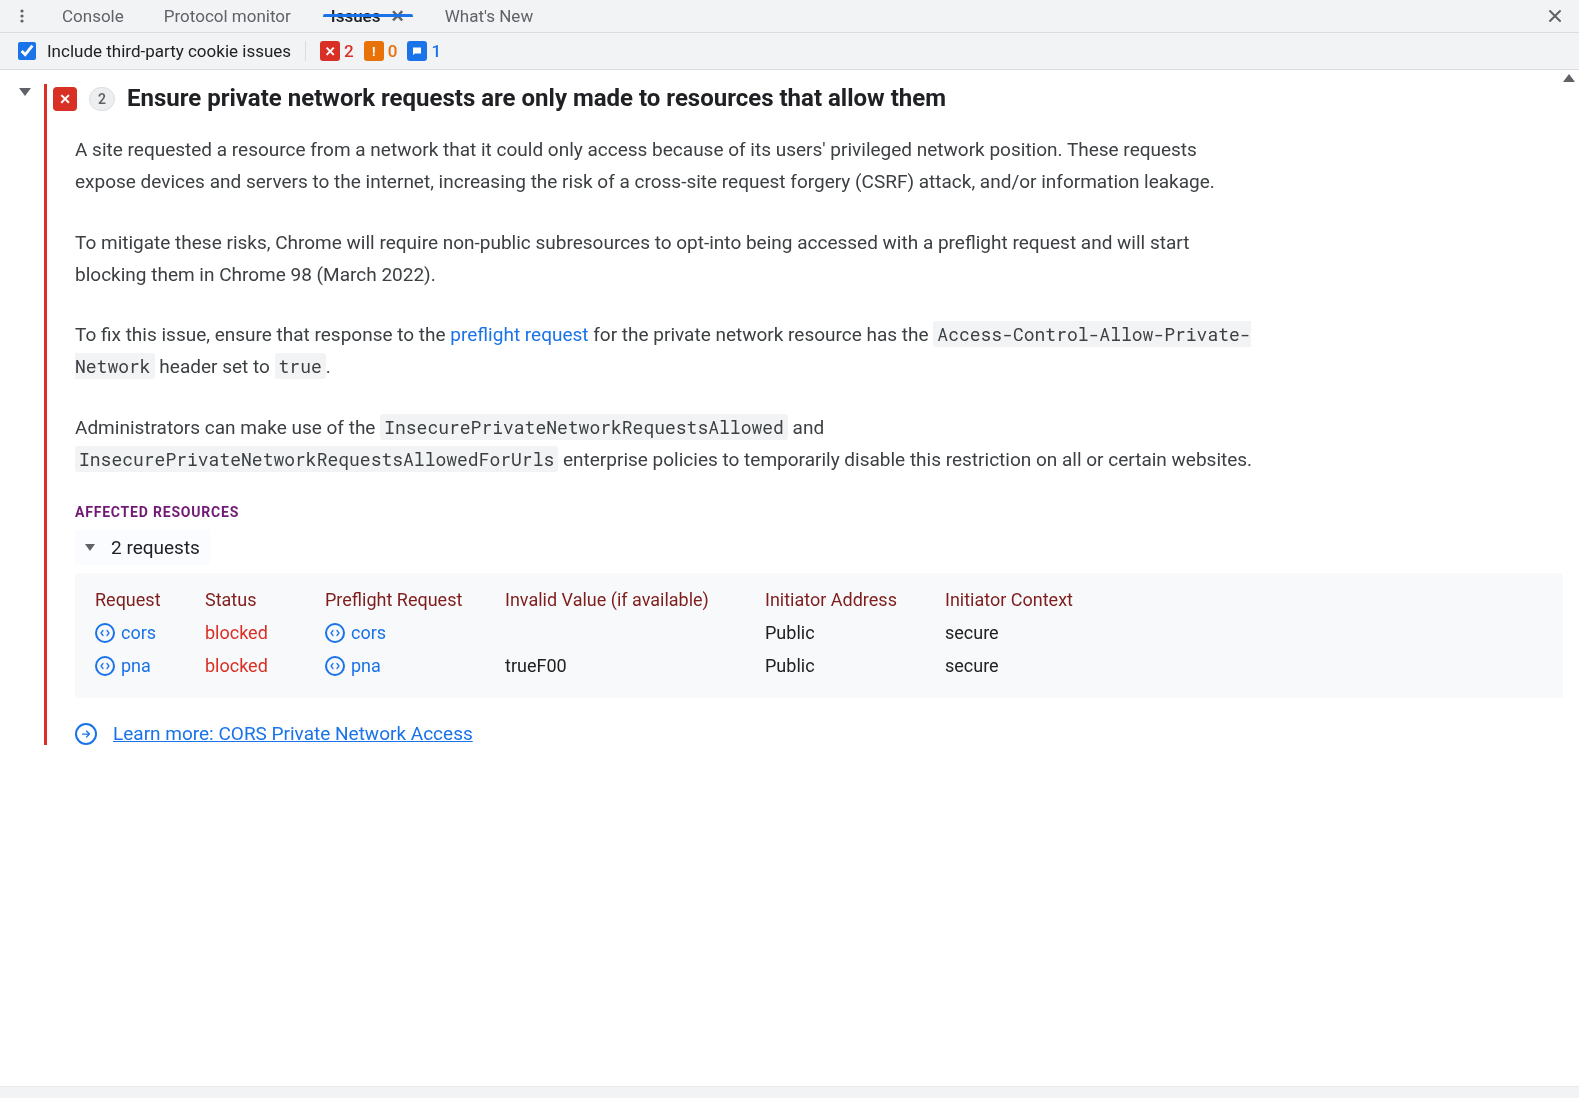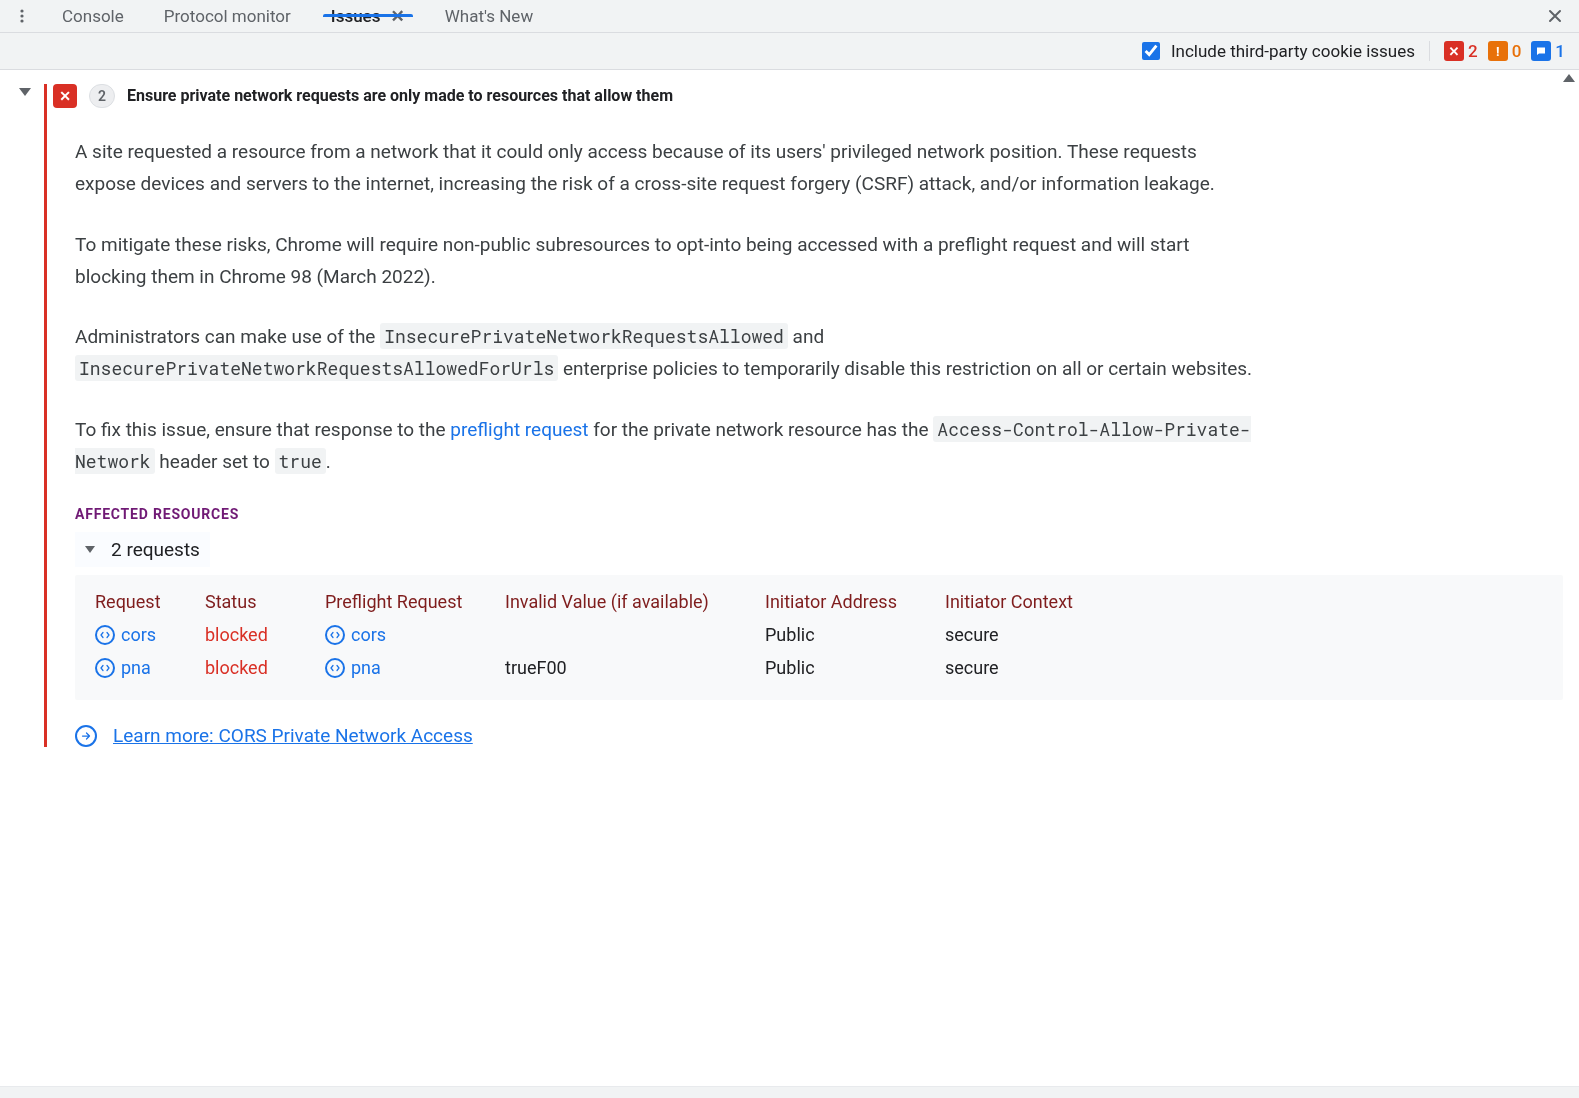--- a/index.html
+++ b/index.html
@@ -64,21 +64,21 @@
   .tabbar .panel-close {
     margin-left:auto;
     width:32px;height:32px;display:flex;align-items:center;justify-content:center;
     color:var(--text-muted); cursor:pointer; border-radius:4px;
   }
 
   
   .filterbar {
     display:flex;
     align-items:center;
-    justify-content:flex-end;
+    justify-content:flex-start;
     gap:14px;
     padding: 6px 14px;
     border-bottom:1px solid var(--border);
     font-size:17px;
     color: var(--text);
     background: var(--bg-toolbar);
   }
   .filterbar .chk {
     display:inline-flex; align-items:center; gap:8px;
   }
@@ -139,23 +139,23 @@
     width:24px;height:24px;display:inline-flex;align-items:center;justify-content:center;
     border-radius:4px; background: var(--error-red); color:#fff; font-weight:700; font-size:14px;
     margin-left: 6px;
   }
   .count-pill {
     display:inline-flex;align-items:center;justify-content:center;
     min-width:24px;height:24px;padding:0 8px;border-radius:12px;
     background: var(--bg-pill); color: var(--text-muted); font-size:14px; font-weight:600;
     border:1px solid #dcdfe3;
   }
-  .issue-title { font-size:16px; font-weight:700; margin:0 14px 2px 0; cursor:pointer; }
-
-  .issue-desc { margin-top:28px; font-size:19px; line-height:1.7; color:#3c4043; max-width: 1180px;}
+  .issue-title { font-size:24px; font-weight:700; margin:0 14px 2px 0; cursor:pointer; }
+
+  .issue-desc { margin-top:20px; font-size:19px; line-height:1.7; color:#3c4043; max-width: 1180px;}
   .issue-desc p { margin: 0 0 28px 0; }
   .issue-desc a.link-inline { color: var(--link); text-decoration:none; }
   .issue-desc code {
     font-family: "Roboto Mono", Menlo, Consolas, monospace;
     background: var(--code-bg);
     padding: 1px 4px;
     border-radius:3px;
     font-size: 18px;
     color: #3c4043;
   }
@@ -296,33 +296,33 @@
       <div class="issue-header">
         <span class="err-square">✕</span>
         <span class="count-pill">2</span>
         <h2 class="issue-title">Ensure private network requests are only made to resources that allow them</h2>
       </div>
 
       <div class="issue-desc">
         <p>A site requested a resource from a network that it could only access because of its users' privileged network position. These requests expose devices and servers to the internet, increasing the risk of a cross-site request forgery (CSRF) attack, and/or information leakage.</p>
         <p>To mitigate these risks, Chrome will require non-public subresources to opt-into being accessed with a preflight request and will start blocking them in Chrome 98 (March 2022).</p>
         <p>
-          <span>Administrators can make use of the </span>
-          <code>InsecurePrivateNetworkRequestsAllowed</code>
-          <span> and </span>
-          <code>InsecurePrivateNetworkRequestsAllowedForUrls</code>
-          <span> enterprise policies to temporarily disable this restriction on all or certain websites.</span>
-        </p>
-        <p>
           <span>To fix this issue, ensure that response to the </span>
           <a href="#" class="link-inline">preflight request</a>
           <span> for the private network resource has the </span>
           <code>Access-Control-Allow-Private-Network</code>
           <span> header set to </span>
           <code>true</code><span>.</span>
+        </p>
+        <p>
+          <span>Administrators can make use of the </span>
+          <code>InsecurePrivateNetworkRequestsAllowed</code>
+          <span> and </span>
+          <code>InsecurePrivateNetworkRequestsAllowedForUrls</code>
+          <span> enterprise policies to temporarily disable this restriction on all or certain websites.</span>
         </p>
       </div>
 
       <div class="affected-h">AFFECTED RESOURCES</div>
 
       <div class="req-summary">
         <span class="tri"></span>
         <span>2 requests</span>
       </div>
 

